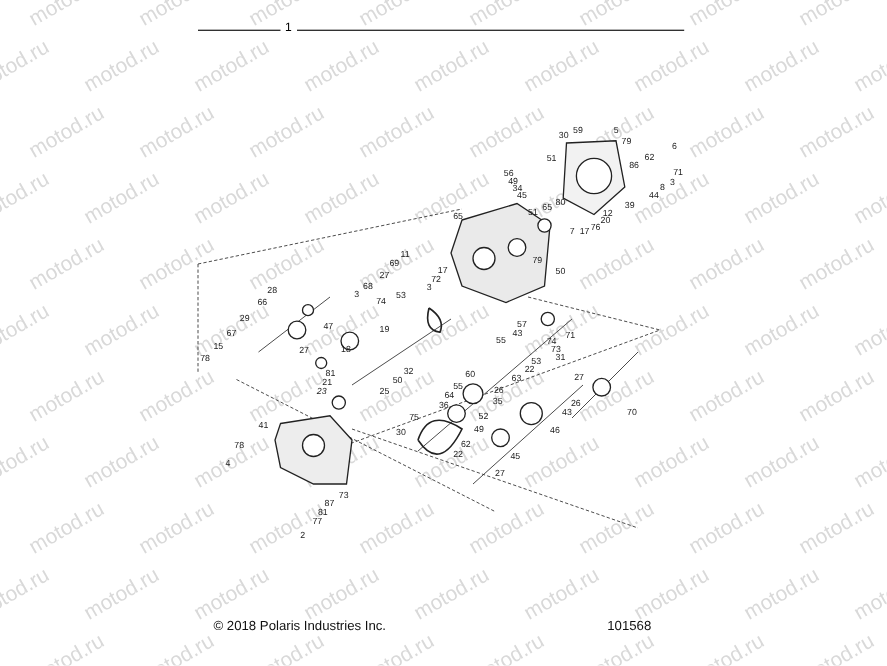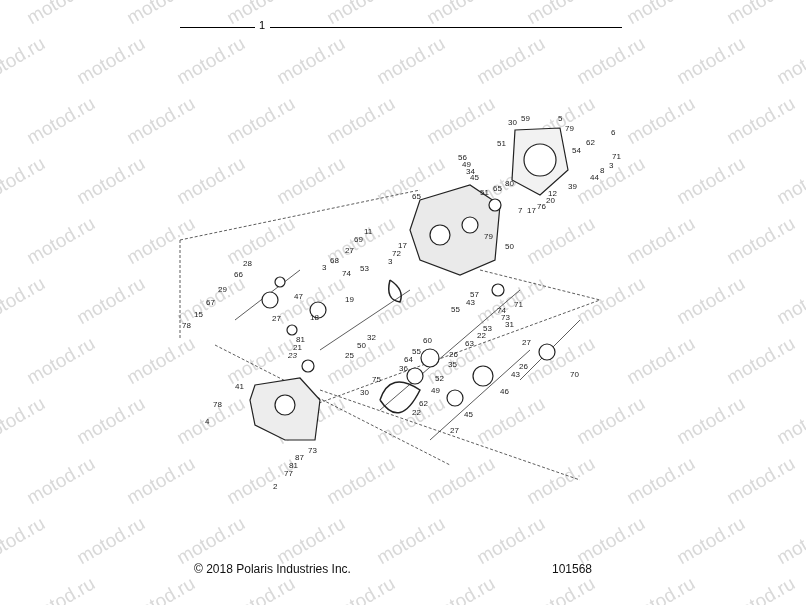--- a/index.html
+++ b/index.html
@@ -167,21 +167,21 @@
 </svg>
 
 <div id="callouts">
     <span class="lbl" style="left: 508px; top: 118px;">30</span>
     <span class="lbl" style="left: 521px; top: 114px;">59</span>
     <span class="lbl" style="left: 558px; top: 114px;">5</span>
     <span class="lbl" style="left: 565px; top: 124px;">79</span>
     <span class="lbl" style="left: 497px; top: 139px;">51</span>
     <span class="lbl" style="left: 611px; top: 128px;">6</span>
     <span class="lbl" style="left: 586px; top: 138px;">62</span>
-    <span class="lbl" style="left: 572px; top: 146px;">54</span>
+    <span class="lbl" style="left: 572px; top: 146px;">86</span>
     <span class="lbl" style="left: 612px; top: 152px;">71</span>
     <span class="lbl" style="left: 609px; top: 161px;">3</span>
     <span class="lbl" style="left: 600px; top: 166px;">8</span>
     <span class="lbl" style="left: 590px; top: 173px;">44</span>
     <span class="lbl" style="left: 568px; top: 182px;">39</span>
     <span class="lbl" style="left: 548px; top: 189px;">12</span>
     <span class="lbl" style="left: 546px; top: 196px;">20</span>
     <span class="lbl" style="left: 537px; top: 202px;">76</span>
     <span class="lbl" style="left: 527px; top: 206px;">17</span>
     <span class="lbl" style="left: 518px; top: 206px;">7</span>

